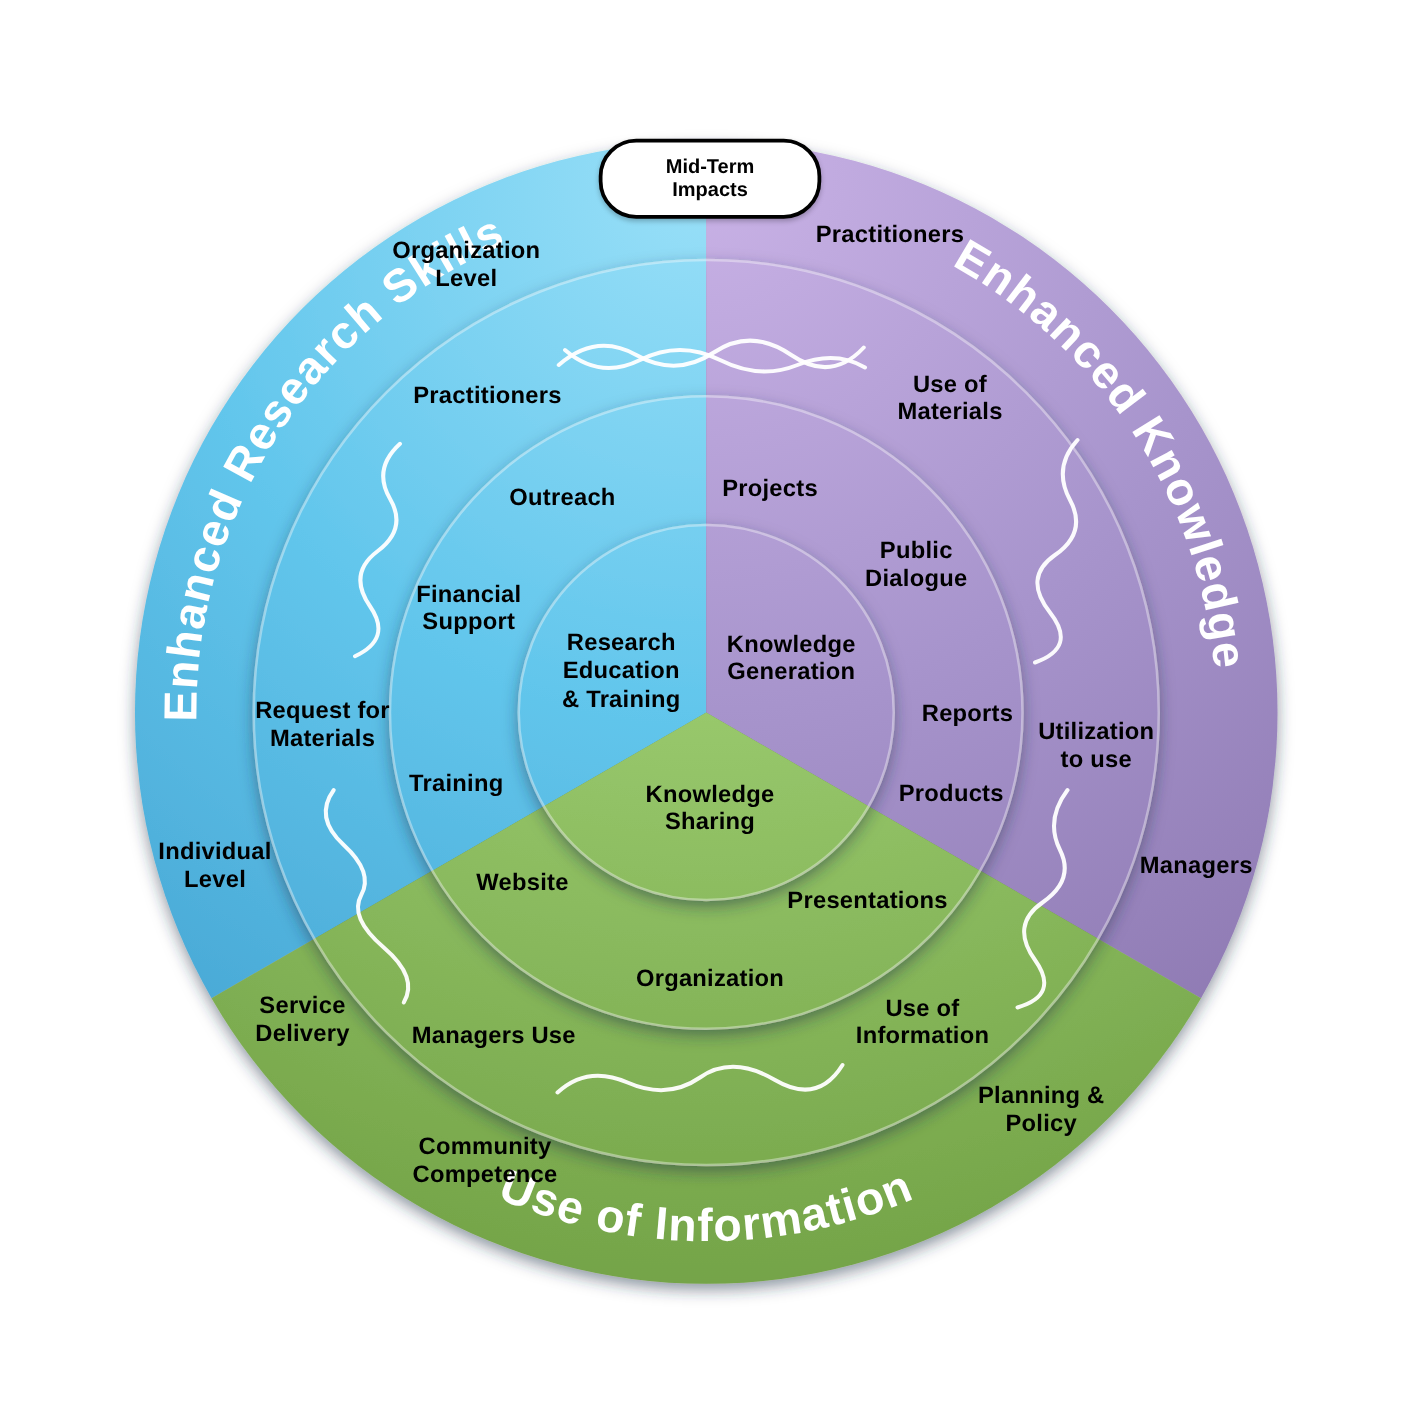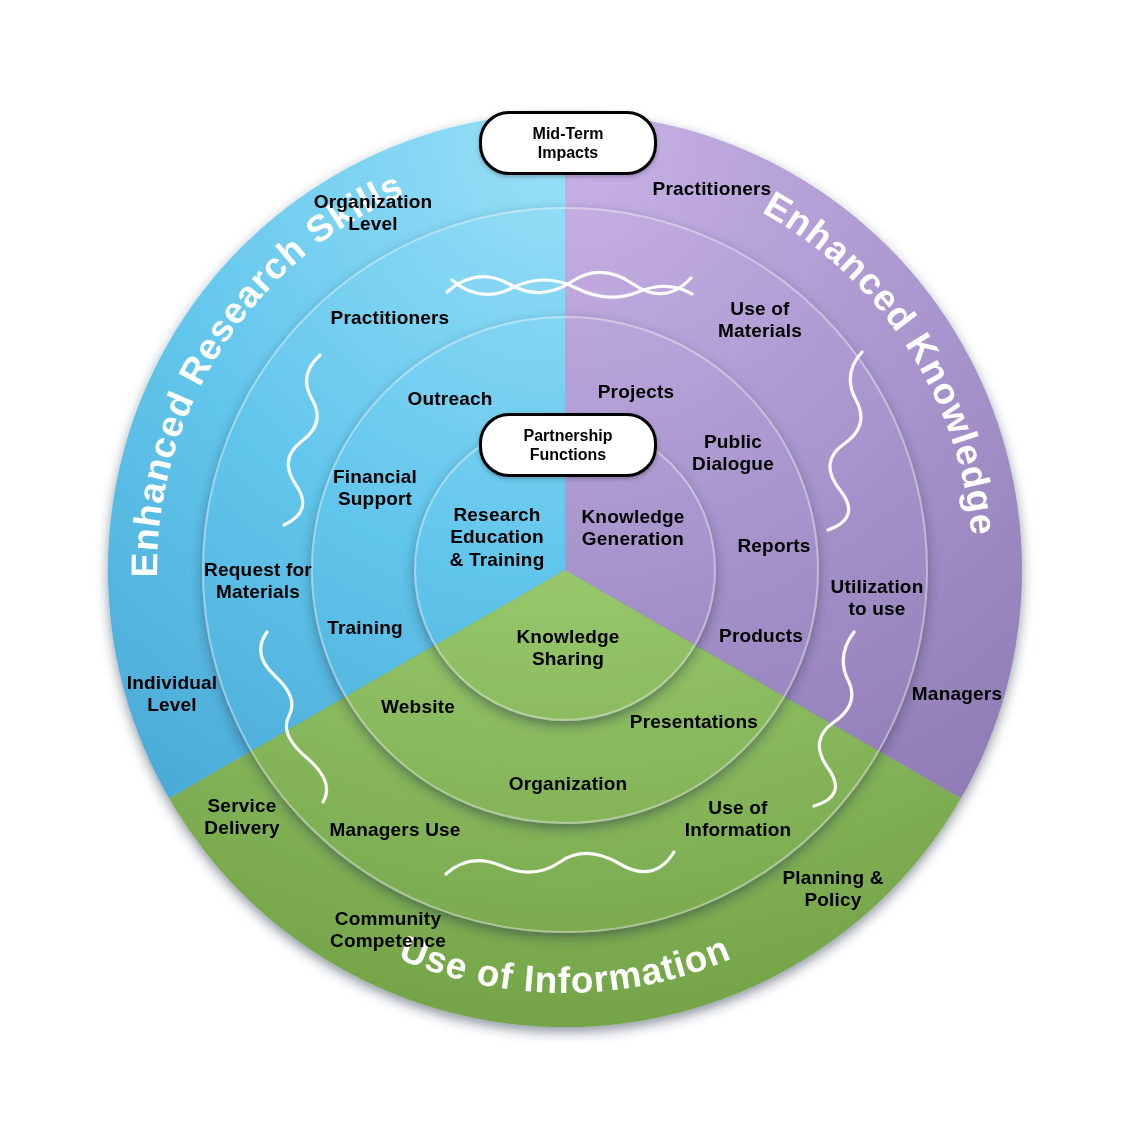--- a/index.html
+++ b/index.html
@@ -99,47 +99,45 @@
     <text class="arc-title" fill="#FFFFFF">
       <textPath href="#arc-right-path" startOffset="50%" text-anchor="middle">Enhanced Knowledge</textPath>
     </text>
     <text class="arc-title" fill="#FFFFFF">
       <textPath href="#arc-bottom-path" startOffset="50%" text-anchor="middle">Use of Information</textPath>
     </text>
   </svg>
 
   <div class="callout" style="left:568px;top:143px">Mid-Term
 Impacts</div>
-  <div class="callout" style="left:568px;top:445px">Partnership
-Functions</div>
 
   <div class="lbl" style="left:373px;top:213px">Organization
 Level</div>
   <div class="lbl" style="left:390px;top:318px">Practitioners</div>
   <div class="lbl" style="left:450px;top:399px">Outreach</div>
   <div class="lbl" style="left:375px;top:488px">Financial
 Support</div>
   <div class="lbl" style="left:258px;top:581px">Request for
 Materials</div>
   <div class="lbl" style="left:365px;top:628px">Training</div>
   <div class="lbl" style="left:172px;top:694px">Individual
 Level</div>
   <div class="lbl" style="left:497px;top:538px">Research
 Education
 &amp; Training</div>
 
   <div class="lbl" style="left:712px;top:189px">Practitioners</div>
   <div class="lbl" style="left:760px;top:320px">Use of
 Materials</div>
-  <div class="lbl" style="left:636px;top:392px">Projects</div>
+  <div class="lbl" style="left:616px;top:392px">Projects</div>
   <div class="lbl" style="left:733px;top:453px">Public
 Dialogue</div>
   <div class="lbl" style="left:633px;top:528px">Knowledge
 Generation</div>
-  <div class="lbl" style="left:774px;top:546px">Reports</div>
+  <div class="lbl" style="left:774px;top:572px">Reports</div>
   <div class="lbl" style="left:877px;top:598px">Utilization
 to use</div>
   <div class="lbl" style="left:761px;top:636px">Products</div>
   <div class="lbl" style="left:957px;top:694px">Managers</div>
 
   <div class="lbl" style="left:568px;top:648px">Knowledge
 Sharing</div>
   <div class="lbl" style="left:418px;top:707px">Website</div>
   <div class="lbl" style="left:694px;top:722px">Presentations</div>
   <div class="lbl" style="left:568px;top:784px">Organization</div>

